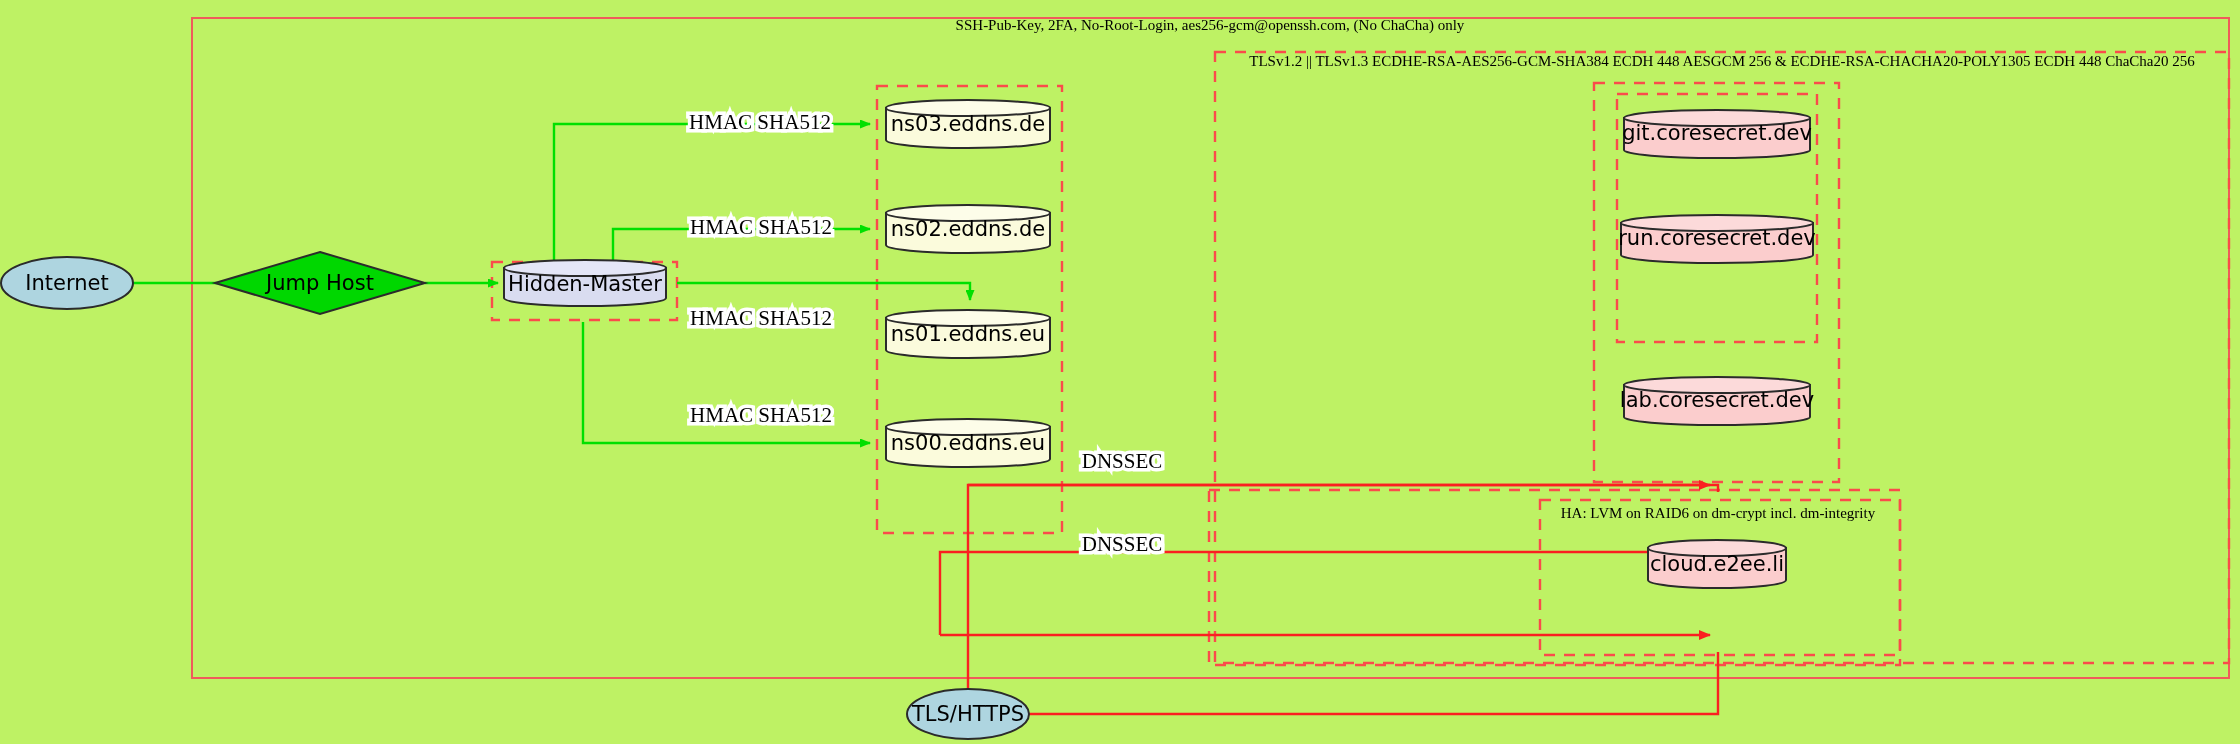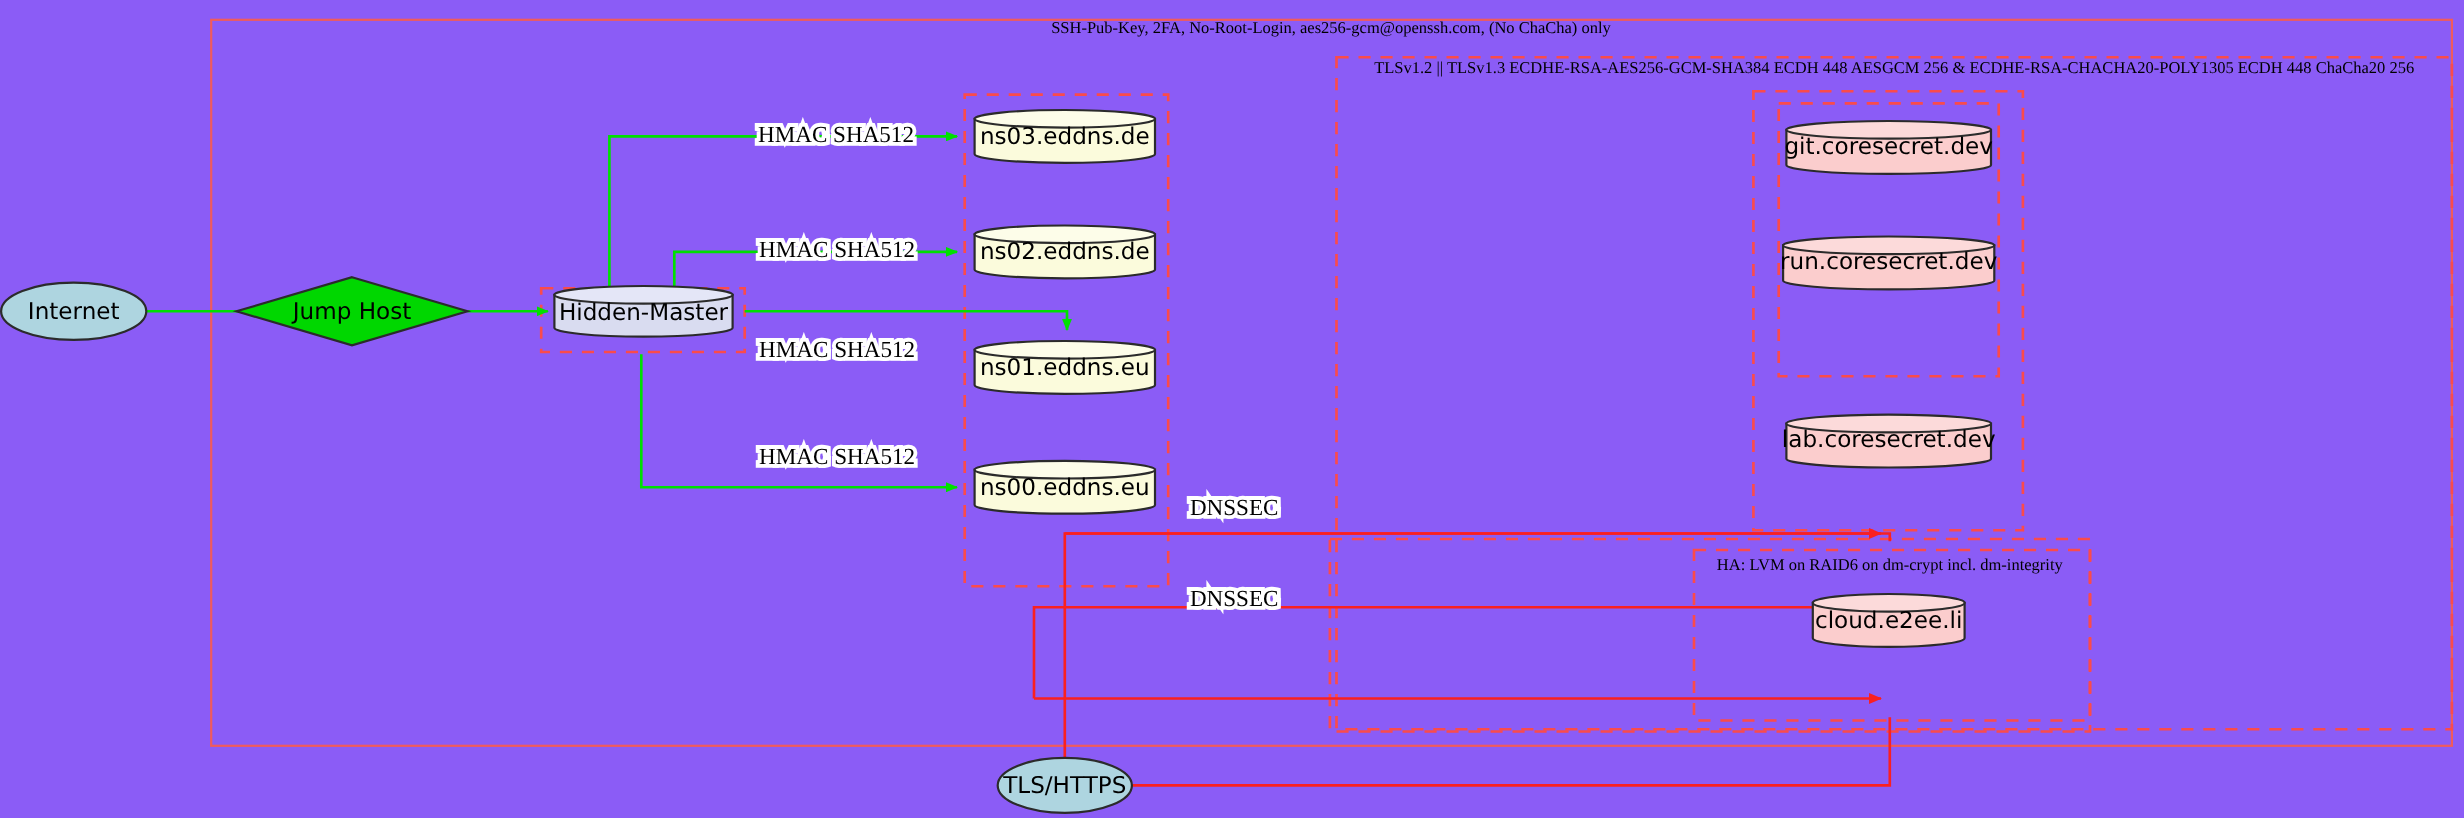--- a/index.html
+++ b/index.html
@@ -7,21 +7,21 @@
     padding: 0;
     background: #ffffff;
   }
   body {
     font-family: "Liberation Sans", sans-serif;
   }
   #diagram-root {
     position: relative;
     width: 2240px;
     height: 744px;
-    background: #8b5cf6;
+    background: #bef264;
     overflow: hidden;
   }
   svg#graph {
     position: absolute;
     top: 0;
     left: 0;
     width: 2240px;
     height: 744px;
   }
   .node-label {

